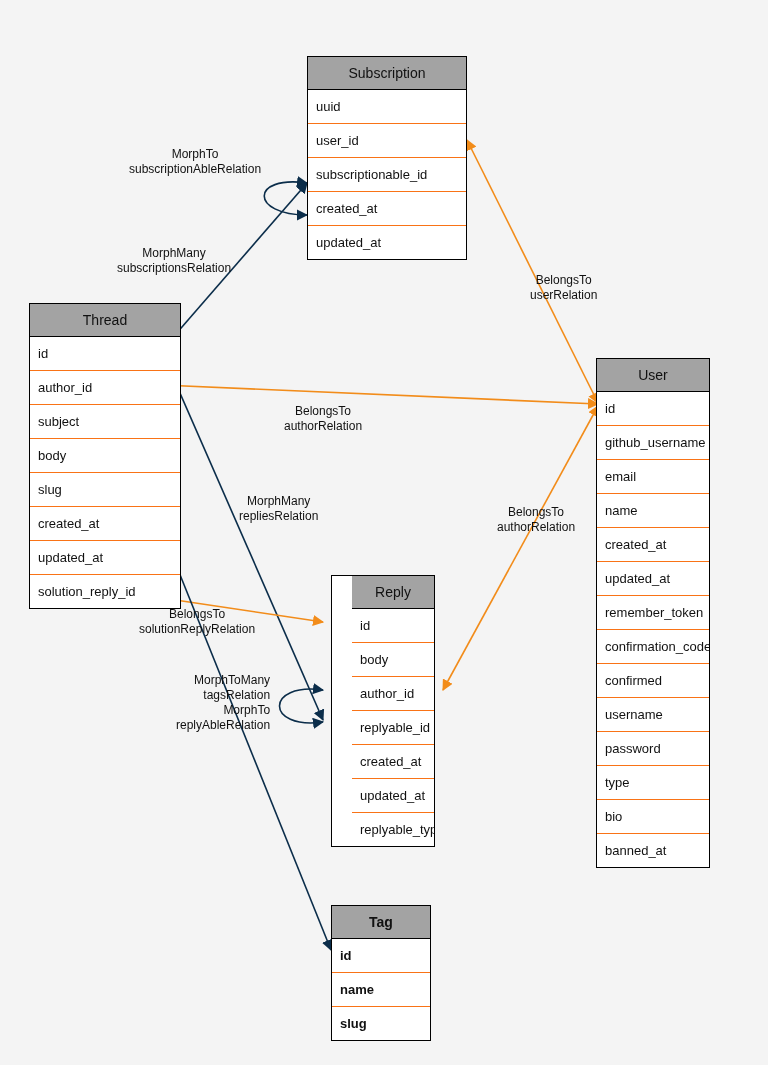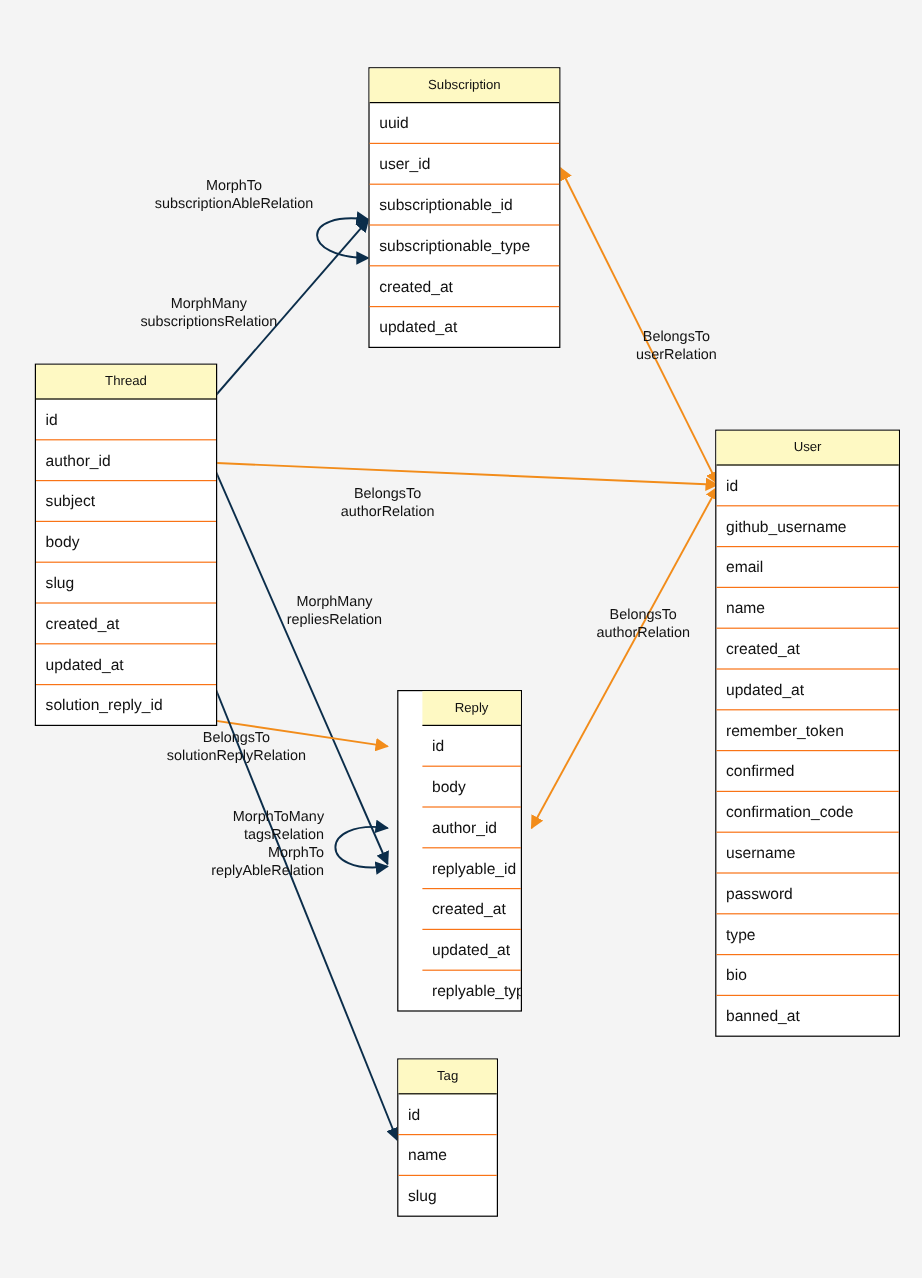--- a/index.html
+++ b/index.html
@@ -26,25 +26,25 @@
     height: 1065px;
     pointer-events: none;
   }
   .entity {
     position: absolute;
     border: 1px solid #000;
     background: #fff;
     box-sizing: border-box;
   }
   .entity-header {
-    background: #fef9c3;
+    background: #a3a3a3;
     text-align: center;
     padding: 8px 4px;
     border-bottom: 1px solid #000;
-    font-size: 11px;
+    font-size: 14px;
   }
   .entity-row {
     padding: 9px 8px;
     border-bottom: 1px solid #f97316;
     font-size: 13px;
     white-space: nowrap;
     overflow: hidden;
   }
   .entity-row:last-child {
     border-bottom: none;
@@ -125,63 +125,62 @@
   <div>MorphTo</div>
   <div>replyAbleRelation</div>
 </div>
 
 <div id="entities">
       <div class="entity" style="left: 307px; top: 56px; width: 160px;">
         <div class="entity-header">Subscription</div>
         <div class="entity-row">uuid</div>
         <div class="entity-row">user_id</div>
         <div class="entity-row">subscriptionable_id</div>
-        <div class="entity-row">subscriptionable_type</div>
         <div class="entity-row">created_at</div>
         <div class="entity-row">updated_at</div>
       </div>
       <div class="entity" style="left: 29px; top: 303px; width: 152px;">
         <div class="entity-header">Thread</div>
         <div class="entity-row">id</div>
         <div class="entity-row">author_id</div>
         <div class="entity-row">subject</div>
         <div class="entity-row">body</div>
         <div class="entity-row">slug</div>
         <div class="entity-row">created_at</div>
         <div class="entity-row">updated_at</div>
         <div class="entity-row">solution_reply_id</div>
       </div>
-      <div class="entity" style="left: 596px; top: 358px; width: 154px;">
+      <div class="entity" style="left: 596px; top: 358px; width: 114px;">
         <div class="entity-header">User</div>
         <div class="entity-row">id</div>
         <div class="entity-row">github_username</div>
         <div class="entity-row">email</div>
         <div class="entity-row">name</div>
         <div class="entity-row">created_at</div>
         <div class="entity-row">updated_at</div>
         <div class="entity-row">remember_token</div>
+        <div class="entity-row">confirmation_code</div>
         <div class="entity-row">confirmed</div>
-        <div class="entity-row">confirmation_code</div>
         <div class="entity-row">username</div>
         <div class="entity-row">password</div>
         <div class="entity-row">type</div>
         <div class="entity-row">bio</div>
         <div class="entity-row">banned_at</div>
       </div>
       <div class="entity" style="left: 331px; top: 575px; width: 104px; padding-left: 20px;">
         <div class="entity-header">Reply</div>
         <div class="entity-row">id</div>
         <div class="entity-row">body</div>
         <div class="entity-row">author_id</div>
         <div class="entity-row">replyable_id</div>
         <div class="entity-row">created_at</div>
         <div class="entity-row">updated_at</div>
         <div class="entity-row">replyable_type</div>
       </div>
-      <div class="entity" style="left: 331px; top: 882px; width: 84px;">
+      <div class="entity" style="left: 331px; top: 905px; width: 100px; font-weight: bold;">
         <div class="entity-header">Tag</div>
         <div class="entity-row">id</div>
         <div class="entity-row">name</div>
         <div class="entity-row">slug</div>
       </div>
     </div>
 
 </div>
 
 </body></html>

